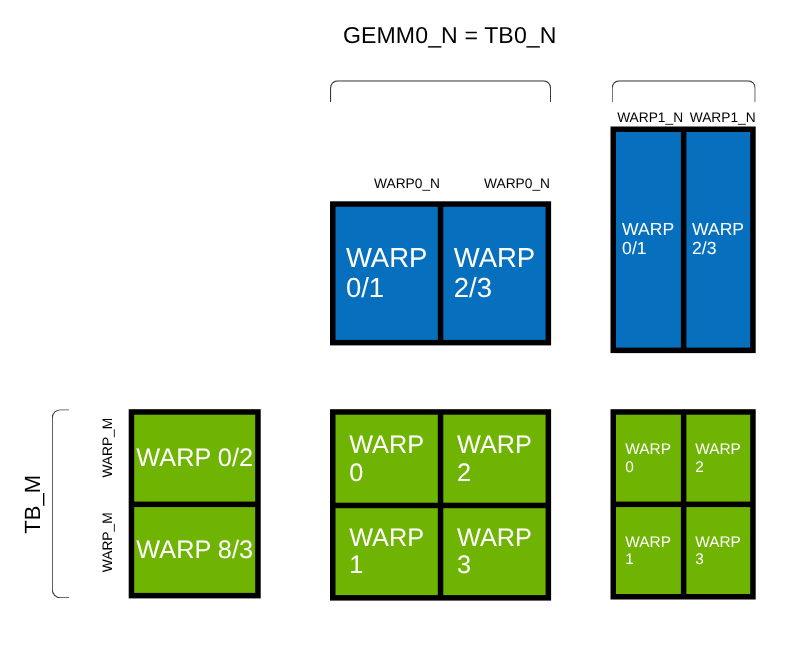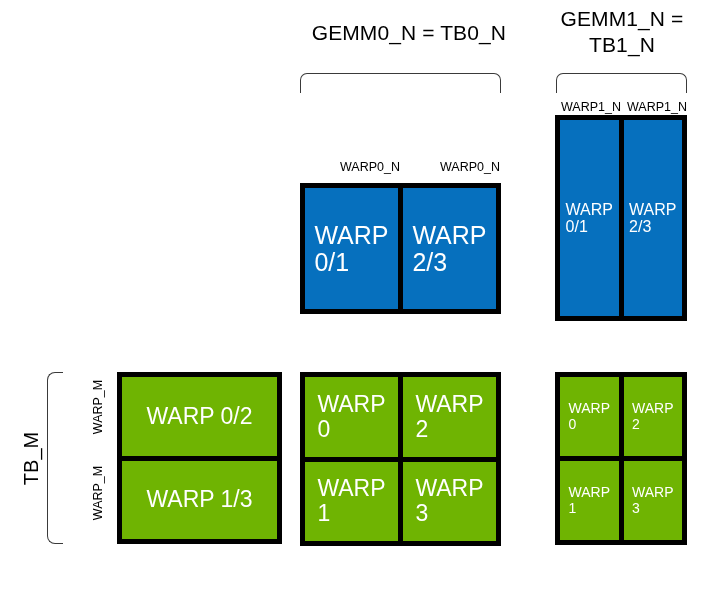--- a/index.html
+++ b/index.html
@@ -102,22 +102,20 @@
 </style>
 </head>
 <body>
 
 <div class="canvas">
 
   <div class="group-title" style="left:296px;top:20px;width:210px;text-align:right;">GEMM0_N = TB0_N</div>
 
   <div class="hbracket" style="left:300px;top:73px;width:201px;"></div>
 
-  <div class="group-title" style="left:548px;top:6px;width:148px;">GEMM1_N =
-TB1_N</div>
 
   <div class="hbracket" style="left:556px;top:73px;width:131px;"></div>
 
   <div class="tick" style="left:555px;top:100px;width:66px;">WARP1_N</div>
   <div class="tick" style="left:621px;top:100px;width:66px;">WARP1_N</div>
 
   <div class="block cols" style="left:555px;top:115px;width:132px;height:206px;padding:5px;gap:5px;">
     <div class="cell blue f-sm">WARP
 0/1</div>
     <div class="cell blue f-sm">WARP
@@ -134,23 +132,23 @@
 2/3</div>
   </div>
 
   <div class="axis-label-v" style="left:-4px;top:447px;width:70px;text-align:center;">TB_M</div>
 
   <div class="vbracket" style="left:47px;top:372px;width:16px;height:172px;"></div>
 
   <div class="tick-v" style="left:62px;top:400px;width:72px;">WARP_M</div>
   <div class="tick-v" style="left:62px;top:486px;width:72px;">WARP_M</div>
 
-  <div class="block rows" style="left:117px;top:372px;width:165px;height:172px;padding:5px;gap:5px;">
+  <div class="block rows" style="left:117px;top:372px;width:120px;height:172px;padding:5px;gap:5px;">
     <div class="cell green f-md">WARP 0/2</div>
-    <div class="cell green f-md">WARP 1/3</div>
+    <div class="cell green f-md">WARP 8/3</div>
   </div>
 
   <div class="block rows" style="left:300px;top:372px;width:201px;height:174px;padding:5px;gap:5px;">
     <div style="display:flex;flex:1 1 auto;gap:5px;">
       <div class="cell green f-md">WARP
 0</div>
       <div class="cell green f-md">WARP
 2</div>
     </div>
     <div style="display:flex;flex:1 1 auto;gap:5px;">

